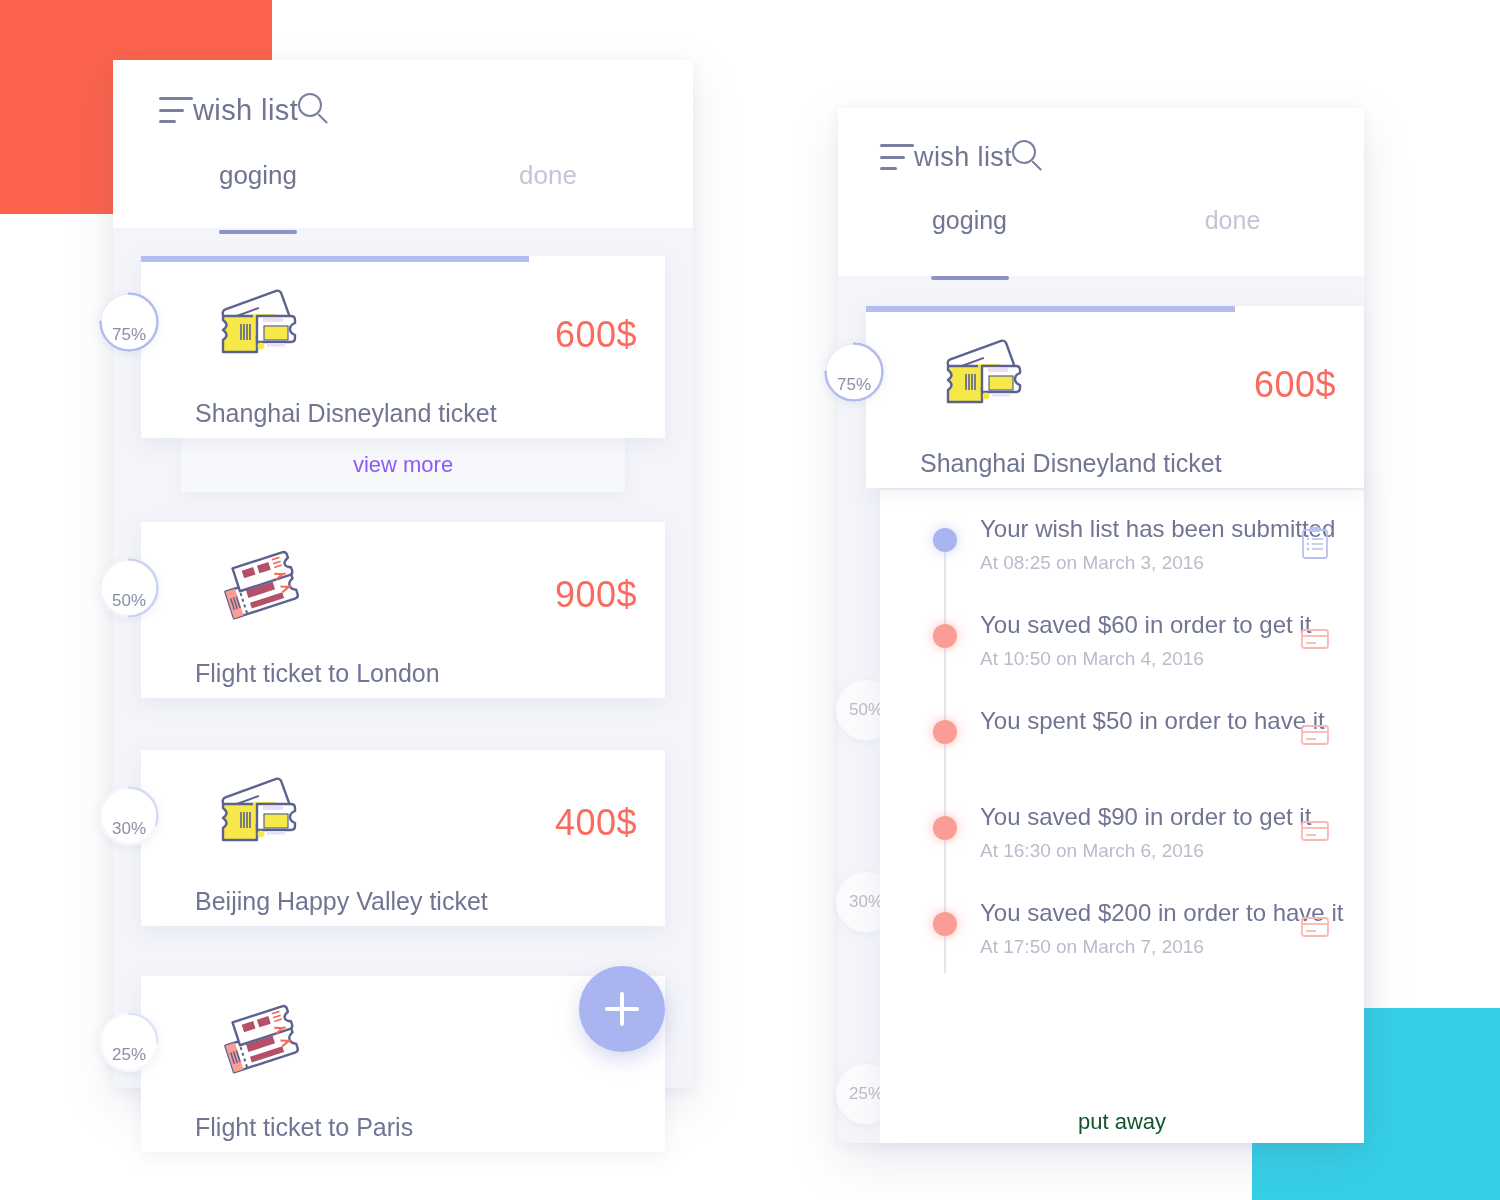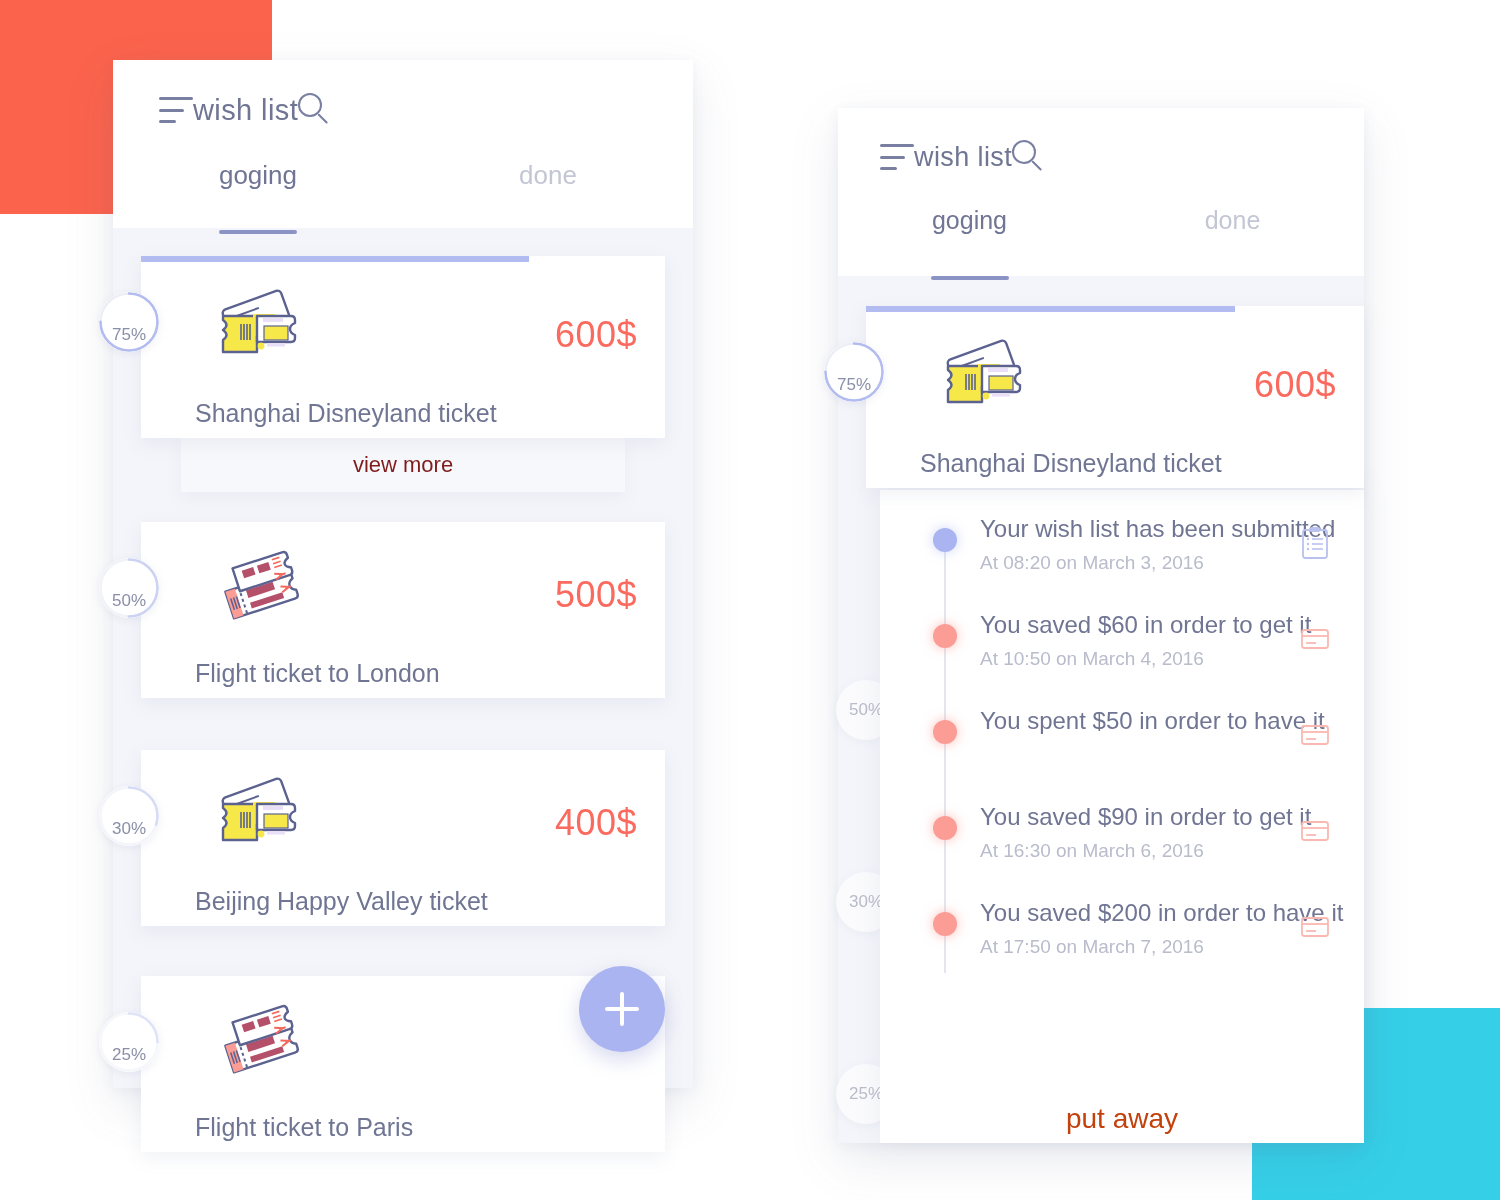--- a/index.html
+++ b/index.html
@@ -112,21 +112,21 @@
     box-shadow:0 2px 8px rgba(120,128,170,.12);
   }
   .badge .arc{
     position:absolute;inset:0;border-radius:50%;
   }
   .badge span{position:relative;z-index:2;margin-top:26px;}
 
   .view-more{
     margin:0 28px;background:#f7f8fb;
     height:54px;display:flex;align-items:center;justify-content:center;
-    font-size:22px;color:#7f1d1d;
+    font-size:22px;color:#8b5cf6;
     box-shadow:0 6px 16px rgba(120,128,170,.07);
   }
   .view-more-shell{margin:0 12px;}
 
   .spacer{height:28px;}
 
   
   .fab{
     position:absolute;right:28px;bottom:36px;
     width:86px;height:86px;border-radius:50%;
@@ -159,21 +159,21 @@
     position:absolute;left:53px;top:14px;width:24px;height:24px;border-radius:50%;
   }
   .tl-dot.blue{background:#a9b4f0;box-shadow:0 0 12px rgba(169,180,240,.55);}
   .tl-dot.red{background:#fb9c95;box-shadow:0 0 12px rgba(251,140,130,.55);}
   .tl-text{font-size:24px;color:#6f7593;line-height:1.25;white-space:nowrap;}
   .tl-time{font-size:19px;color:#b8bccb;margin-top:8px;white-space:nowrap;}
   .tl-ic{position:absolute;right:34px;top:12px;width:30px;height:34px;}
 
   .put-away{
     position:absolute;left:0;right:0;bottom:8px;
-    text-align:center;font-size:28px;color:#c2410c;
+    text-align:center;font-size:22px;color:#14532d;
   }
 
   
   .ghost-badge{
     position:absolute;width:60px;height:60px;border-radius:50%;
     background:#fbfbfd;display:flex;align-items:center;justify-content:center;
     font-size:17px;color:#b9bcc9;z-index:15;
     box-shadow:0 2px 8px rgba(120,128,170,.07);
   }
   .ghost-row{
@@ -288,21 +288,21 @@
                   <rect x="66" y="39" width="12" height="8" fill="#b5506a"></rect>
                   <g stroke="#f4685c" stroke-width="1.6">
                     <line x1="82" y1="38" x2="90" y2="38"></line>
                       <line x1="82" y1="42" x2="90" y2="42"></line>
                     <line x1="82" y1="46" x2="90" y2="46"></line>
                   </g>
                   <path d="M80 52 l8 3 l-8 3 m4 -3 h7" stroke="#f4685c" stroke-width="2" fill="none"></path>
                 </g>
               </svg>
             </div>
-            <div class="price" style="color: rgb(250, 106, 94);">500$</div>
+            <div class="price" style="color: rgb(250, 106, 94);">900$</div>
             <div class="card-title">Flight ticket to London</div>
           </div>
         </div>
       </div>
 
       <div class="spacer" style="height:52px"></div>
 
       <div class="card-wrap">
         <div class="badge">
           <svg class="arc" viewBox="0 0 60 60">
@@ -466,21 +466,21 @@
       </div>
     </div>
 
     <div class="timeline-sheet">
       <div class="tl-line"></div>
       <div class="tl-items">
 
         <div class="tl-item">
           <div class="tl-dot blue"></div>
           <div class="tl-text">Your wish list has been submitted</div>
-          <div class="tl-time">At 08:20 on  March 3, 2016</div>
+          <div class="tl-time">At 08:25 on  March 3, 2016</div>
           <svg class="tl-ic" viewBox="0 0 30 34">
             <rect x="3" y="4" width="24" height="28" rx="2.5" fill="none" stroke="#b9c2ee" stroke-width="1.8"></rect>
             <rect x="10" y="1" width="10" height="5" rx="1.5" fill="#b9c2ee"></rect>
             <g stroke="#b9c2ee" stroke-width="1.6">
               <line x1="12" y1="13" x2="23" y2="13"></line>
                 <line x1="12" y1="18" x2="23" y2="18"></line>
                 <line x1="12" y1="23" x2="23" y2="23"></line>
             </g>
             <g fill="#b9c2ee">
                 <circle cx="8" cy="13" r="1.2"></circle>

